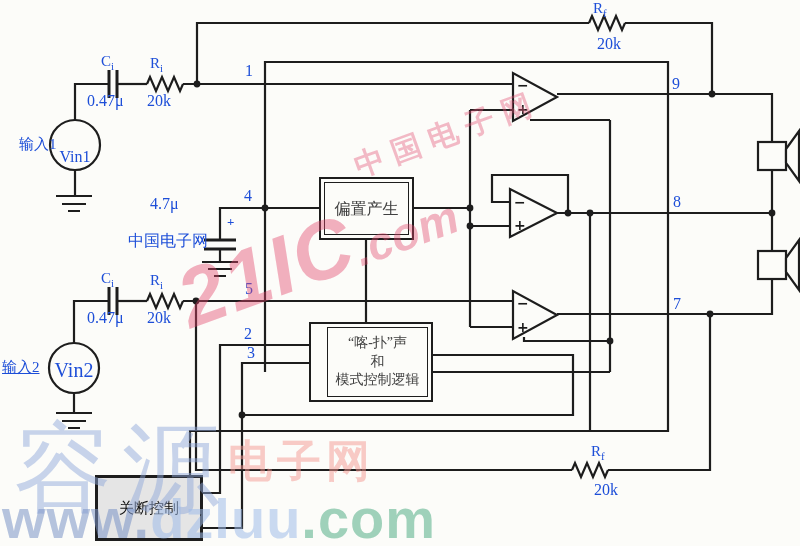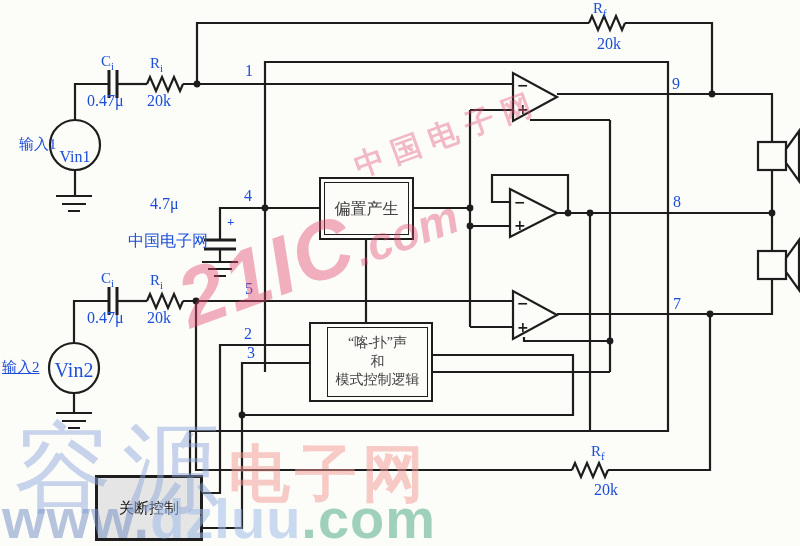--- a/index.html
+++ b/index.html
@@ -19,21 +19,21 @@
   .blk-single{position:absolute;border:3px solid #1d1d1d;background:#e5e5e5;box-sizing:border-box;
              display:flex;align-items:center;justify-content:center;font-size:15px;color:#111;}
   
   .wm{position:absolute;pointer-events:none;font-family:"Liberation Sans","DejaVu Sans",sans-serif;}
   .wm-center{left:165px;top:258px;width:480px;transform:rotate(-20deg);transform-origin:left top;}
   .wm-big{font-size:82px;font-weight:bold;font-style:italic;color:rgba(226,70,108,0.42);letter-spacing:2px;}
   .wm-com{font-size:46px;font-weight:bold;font-style:italic;color:rgba(226,70,108,0.40);}
   .wm-site{position:absolute;left:210px;top:-40px;font-size:30px;font-weight:bold;
            color:rgba(228,85,120,0.40);letter-spacing:9px;}
   .wm-rong{left:14px;top:404px;font-size:98px;font-weight:normal;color:rgba(142,168,218,0.48);letter-spacing:10px;}
-  .wm-dian{left:228px;top:432px;font-size:62px;font-weight:bold;color:rgba(243,152,145,0.50);letter-spacing:5px;}
+  .wm-dian{left:228px;top:432px;font-size:44px;font-weight:bold;color:rgba(243,152,145,0.50);letter-spacing:5px;}
   .wm-url{left:2px;top:486px;font-size:56px;font-weight:bold;letter-spacing:1px;}
   .wm-url .u1{color:rgba(122,148,198,0.55);}
   .wm-url .u2{color:rgba(158,188,234,0.55);}
   .wm-url .u3{color:rgba(92,178,140,0.58);}
 </style>
 </head>
 <body>
 
 <div id="stage">
 

